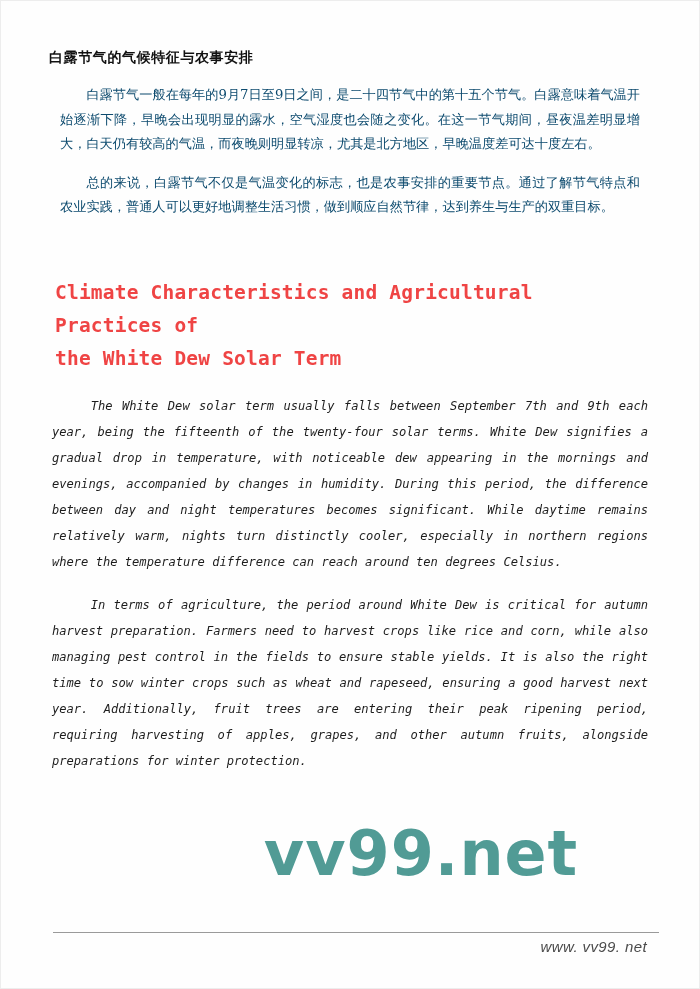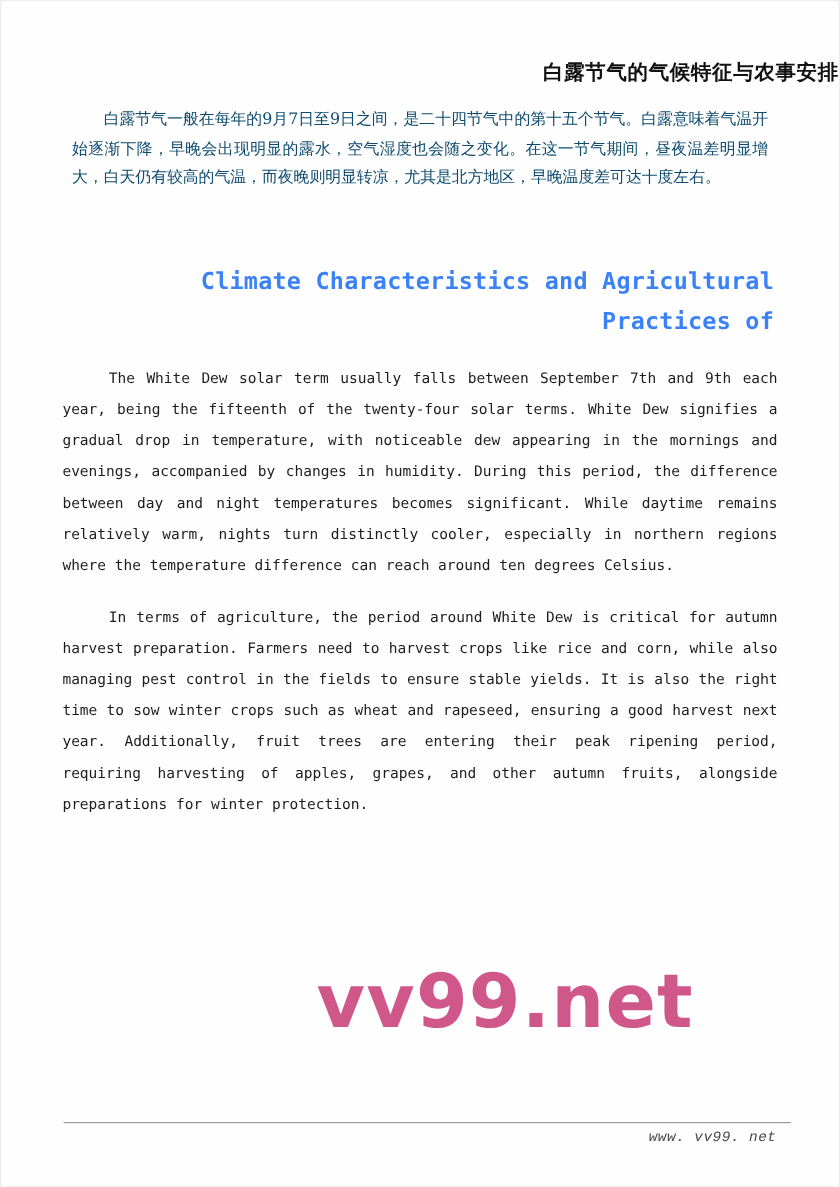--- a/index.html
+++ b/index.html
@@ -20,50 +20,51 @@
     height: 989px;
     box-sizing: border-box;
     background: #fefefe;
     border: 1px solid #ededed;
     overflow: hidden;
   }
   
   #watermark {
     position: absolute;
     left: 185px;
-    top: 803px;
+    top: 822px;
     width: 470px;
     text-align: center;
     font-family: "DejaVu Sans", "Liberation Sans", sans-serif;
     font-weight: bold;
     font-size: 62px;
     letter-spacing: 1px;
-    color: #be185d;
+    color: #0f766e;
     opacity: 0.72;
     z-index: 0;
     pointer-events: none;
     user-select: none;
     white-space: nowrap;
     line-height: 1;
   }
   #content {
     position: relative;
     z-index: 2;
     padding: 0;
   }
   
   .cn-title {
     margin: 0;
     padding-top: 48px;
-    text-align: right;
+    text-align: left;
     font-family: "DejaVu Sans", "Liberation Sans", sans-serif;
     font-weight: bold;
-    font-size: 17px;
+    font-size: 14px;
     letter-spacing: 0.6px;
     color: #111111;
+    padding-left: 48px;
   }
   .cn-body {
     margin: 0 auto;
     padding-top: 16px;
     width: 580px;
   }
   .cn-p {
     margin: 0 0 14px 0;
     font-family: "DejaVu Serif", "Liberation Serif", serif;
     font-size: 13.2px;
@@ -71,31 +72,32 @@
     text-align: justify;
     text-justify: inter-ideograph;
     text-indent: 2em;
     color: #0c4a6e;
   }
   
   .en-title {
     margin: 0 auto;
     padding-top: 42px;
     width: 590px;
-    text-align: right;
+    text-align: left;
     font-family: "DejaVu Sans Mono", "Liberation Mono", monospace;
     font-size: 19.5px;
     line-height: 33px;
     letter-spacing: 0.2px;
-    color: #3b82f6;
+    color: #ef4444;
   }
   .en-body {
     margin: 0 auto;
     padding-top: 18px;
     width: 596px;
+    font-style: italic;
   }
   .en-p {
     margin: 0 0 17px 0;
     font-family: "DejaVu Sans Mono", "Liberation Mono", monospace;
     font-size: 12.1px;
     line-height: 26px;
     text-align: justify;
     text-indent: 3.2em;
     color: #1d1d1d;
   }
@@ -109,44 +111,46 @@
   }
   #footer-rule {
     height: 1px;
     background: #9a9a9a;
     width: 100%;
   }
   #footer-text {
     margin-top: 5px;
     text-align: right;
     padding-right: 12px;
-    font-family: Liberation Mono, monospace;
+    font-family: Liberation Sans, sans-serif;
     font-style: italic;
-    font-size: 12px;
+    font-size: 15px;
     letter-spacing: 0.4px;
     color: #4a4a4a;
   }
 </style>
 </head>
 <body>
 
 <div id="page">
 
   <div id="watermark">vv99.net</div>
 
   <div id="content">
 
     <h1 class="cn-title">白露节气的气候特征与农事安排</h1>
 
     <div class="cn-body">
       <p class="cn-p">白露节气一般在每年的9月7日至9日之间，是二十四节气中的第十五个节气。白露意味着气温开始逐渐下降，早晚会出现明显的露水，空气湿度也会随之变化。在这一节气期间，昼夜温差明显增大，白天仍有较高的气温，而夜晚则明显转凉，尤其是北方地区，早晚温度差可达十度左右。</p>
+      <p class="cn-p">总的来说，白露节气不仅是气温变化的标志，也是农事安排的重要节点。通过了解节气特点和农业实践，普通人可以更好地调整生活习惯，做到顺应自然节律，达到养生与生产的双重目标。</p>
     </div>
 
     <h2 class="en-title">
       <span>Climate Characteristics and Agricultural Practices of</span><br>
+      <span>the White Dew Solar Term</span>
     </h2>
 
     <div class="en-body">
       <p class="en-p">The White Dew solar term usually falls between September 7th and 9th each year, being the fifteenth of the twenty-four solar terms. White Dew signifies a gradual drop in temperature, with noticeable dew appearing in the mornings and evenings, accompanied by changes in humidity. During this period, the difference between day and night temperatures becomes significant. While daytime remains relatively warm, nights turn distinctly cooler, especially in northern regions where the temperature difference can reach around ten degrees Celsius.</p>
       <p class="en-p">In terms of agriculture, the period around White Dew is critical for autumn harvest preparation. Farmers need to harvest crops like rice and corn, while also managing pest control in the fields to ensure stable yields. It is also the right time to sow winter crops such as wheat and rapeseed, ensuring a good harvest next year. Additionally, fruit trees are entering their peak ripening period, requiring harvesting of apples, grapes, and other autumn fruits, alongside preparations for winter protection.</p>
 
     </div>
 
   </div>
 

